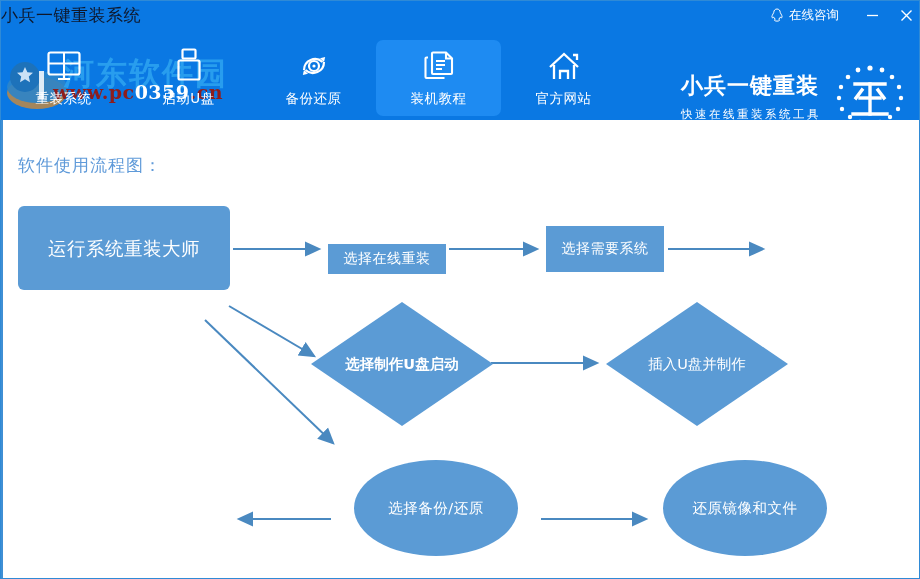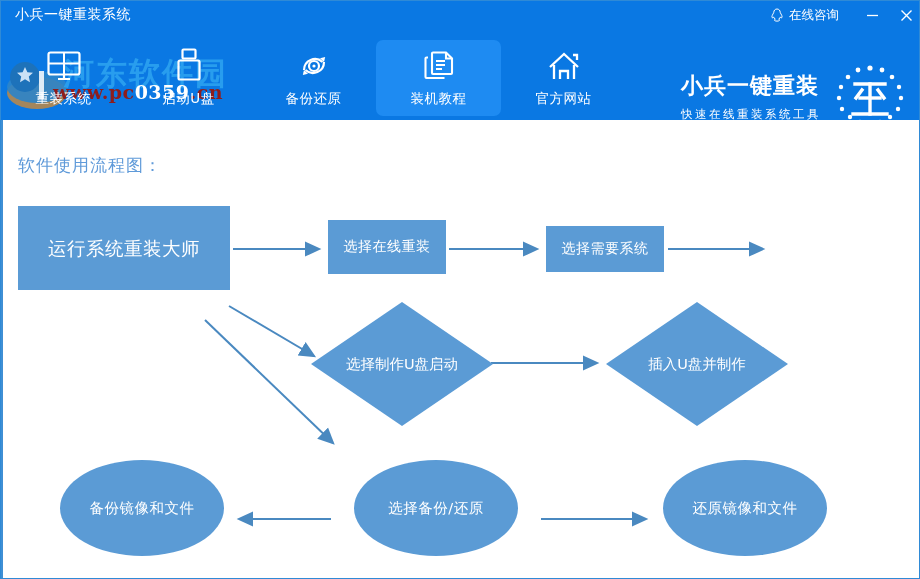--- a/index.html
+++ b/index.html
@@ -17,22 +17,21 @@
     overflow:hidden;
   }
 
   
   .titlebar {
     position:absolute; left:0; top:0; width:920px; height:28px;
     background:#0a78e3;
     display:flex; align-items:center;
   }
   .title-text {
-    margin-left:14px;
-    color:#ffffff; font-size:14px; letter-spacing:.5px;
+    color:#0f172a; font-size:17px; letter-spacing:.5px;
     white-space:nowrap;
   }
   .tb-right {
     position:absolute; right:0; top:0; height:28px;
     display:flex; align-items:center; gap:4px;
   }
   .qq-consult {
     display:flex; align-items:center; gap:5px;
     color:#ffffff; font-size:12.5px; margin-right:14px;
   }
@@ -111,21 +110,21 @@
   .flow { position:absolute; left:0; top:0; width:920px; height:460px; }
   svg.edges { position:absolute; left:0; top:0; width:920px; height:460px; }
 
   .node {
     position:absolute;
     display:flex; align-items:center; justify-content:center;
     color:#ffffff; letter-spacing:.5px;
     text-align:center; white-space:nowrap;
   }
   .rect { background:#5b9bd5; }
-  .rect.big { font-size:18.5px; }
+  .rect.big { font-size:18.5px;border-radius:6px; }
   .rect.small { font-size:14px; }
   .ellipse { background:#5b9bd5; border-radius:50%; font-size:14.5px; }
   .diamond-wrap { position:absolute; }
   .diamond-shape { position:absolute; inset:0; background:#5b9bd5;
     clip-path:polygon(50% 0%,100% 50%,50% 100%,0% 50%); }
   .diamond-label {
     position:absolute; inset:0;
     display:flex; align-items:center; justify-content:center;
     color:#ffffff; font-size:14.5px; white-space:nowrap;
   }
@@ -297,42 +296,39 @@
           <line x1="490" y1="243" x2="596" y2="243"></line>
           <line x1="330" y1="399" x2="238" y2="399"></line>
           <line x1="540" y1="399" x2="645" y2="399"></line>
         </g>
       </svg>
 
       <div class="node rect big" style="left:17px; top:86px; width:212px; height:84px;">
         <span>运行系统重装大师</span>
       </div>
 
-      <div class="node rect small" style="left:327px; top:100px; width:118px; height:54px;">
+      <div class="node rect small" style="left:327px; top:124px; width:118px; height:30px;">
         <span>选择在线重装</span>
       </div>
 
       <div class="node rect small" style="left:545px; top:106px; width:118px; height:46px;">
         <span>选择需要系统</span>
       </div>
 
 
-      <div class="diamond-wrap" style="left:310px; top:182px; width:182px; height:124px;">
+      <div class="diamond-wrap" style="left:310px; top:182px; width:182px; height:124px;font-weight:bold;">
         <div class="diamond-shape"></div>
         <div class="diamond-label">选择制作U盘启动</div>
       </div>
 
       <div class="diamond-wrap" style="left:605px; top:182px; width:182px; height:124px;">
         <div class="diamond-shape"></div>
         <div class="diamond-label">插入U盘并制作</div>
       </div>
 
-      <div class="node ellipse" style="left:59px; top:340px; width:164px; height:96px;">
-        <span>备份镜像和文件</span>
-      </div>
 
       <div class="node ellipse" style="left:353px; top:340px; width:164px; height:96px;">
         <span>选择备份/还原</span>
       </div>
 
       <div class="node ellipse" style="left:662px; top:340px; width:164px; height:96px;">
         <span>还原镜像和文件</span>
       </div>
 
     </div>

